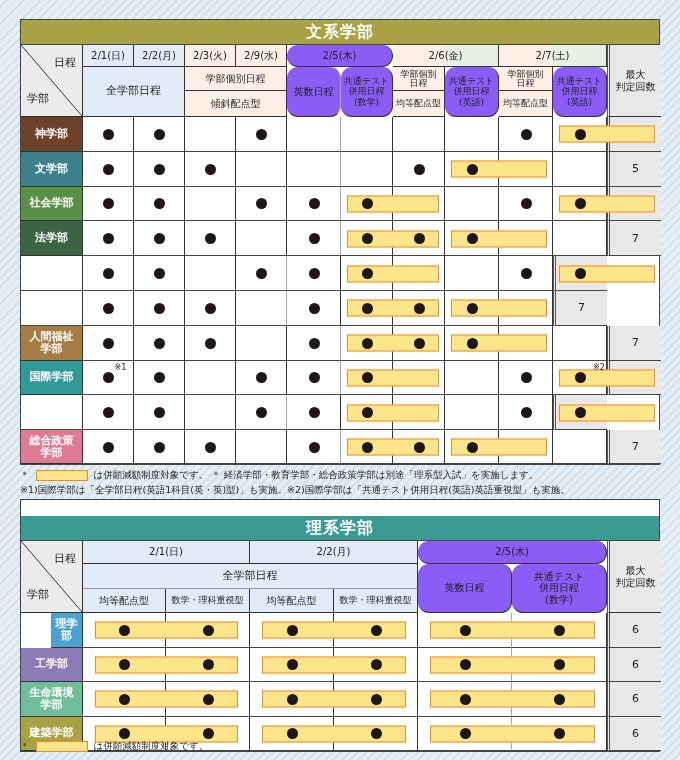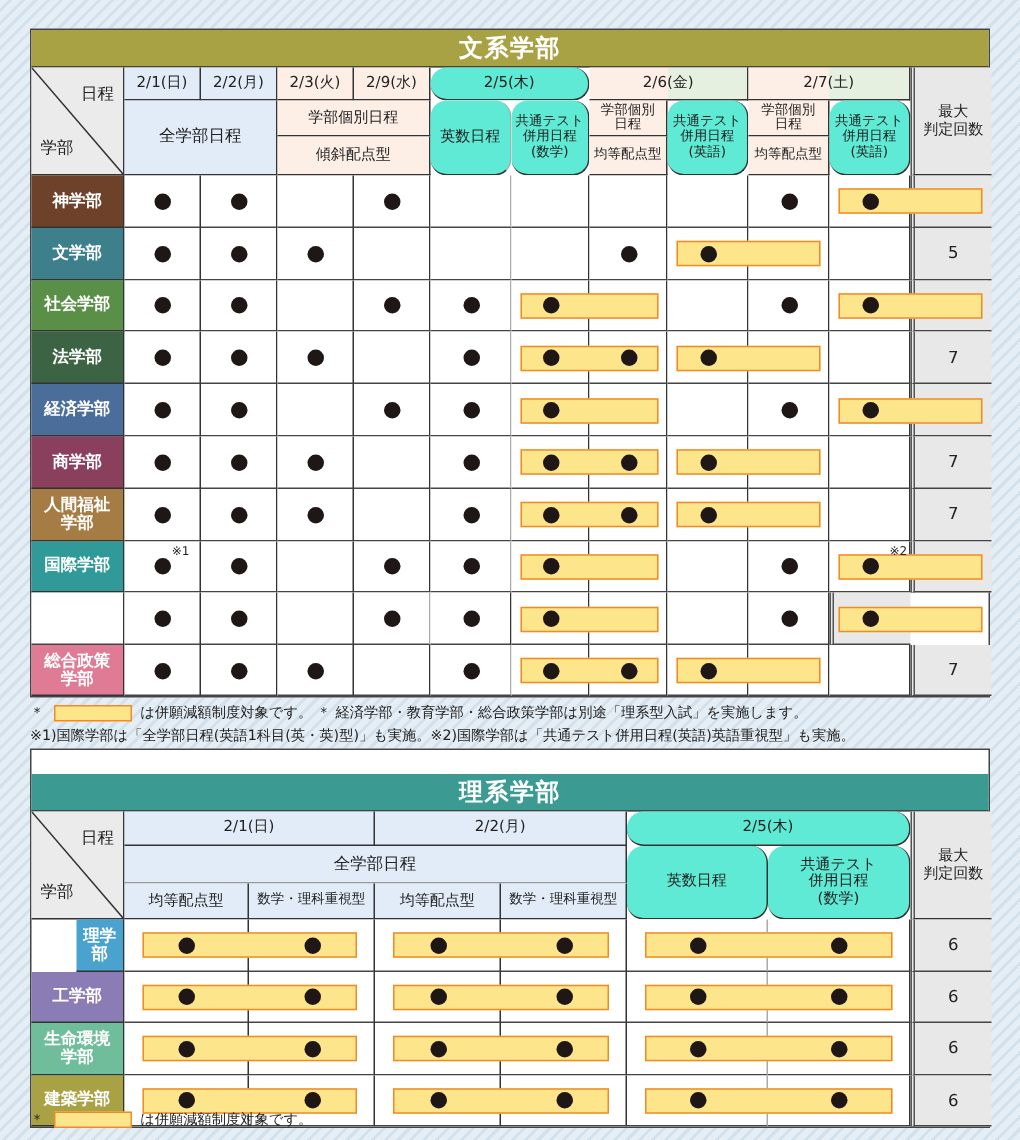--- a/index.html
+++ b/index.html
@@ -21,21 +21,21 @@
   .c {
     border-right: 1px solid #333; border-bottom: 1px solid #333;
     display: flex; align-items: center; justify-content: center;
     font-size: 10px; text-align: center; line-height: 1.15;
     position: relative;
   }
   .c.light { border-right-color: #aaa; }
   .c.small { font-size: 9px; }
   .blue { background: #e2ecf8; }
   .pink { background: #fdeee6; }
-  .green { background: #5eead4; border-radius: 11px; }
+  .green { background: #8b5cf6; border-radius: 11px; }
   .grey { background: #e8e8e8; }
   .split-pg { background: linear-gradient(90deg, #fdeee6 50%, #e6f0e0 50%); }
   .corner {
     background: #ebebeb; position: relative; border-right: 1px solid #333; border-bottom: 1px solid #333;
   }
   .corner svg { position: absolute; left: 0; top: 0; width: 100%; height: 100%; }
   .corner .lab-top { position: absolute; right: 6px; top: 10px; font-size: 11px; }
   .corner .lab-bot { position: absolute; left: 6px; bottom: 10px; font-size: 11px; }
   .maxcol { border-left: 3px double #555; }
   .dept {
@@ -182,21 +182,20 @@
         <div class="bar" style="left: 430px; width: 96px;"></div>
         <span class="dot" style="position: absolute; left: 82px; top: calc(50% - 5.5px);"></span>
         <span class="dot" style="position: absolute; left: 133px; top: calc(50% - 5.5px);"></span>
         <span class="dot" style="position: absolute; left: 184px; top: calc(50% - 5.5px);"></span>
         <span class="dot" style="position: absolute; left: 287.5px; top: calc(50% - 5.5px);"></span>
         <span class="dot" style="position: absolute; left: 340.5px; top: calc(50% - 5.5px);"></span>
         <span class="dot" style="position: absolute; left: 392.5px; top: calc(50% - 5.5px);"></span>
         <span class="dot" style="position: absolute; left: 445.5px; top: calc(50% - 5.5px);"></span>
       </div>
       <div class="grid" style="grid-template-columns: 62px 51px 51px 51px 51px 54px 52px 52px 54px 54px 54px 54px; height: 34.8px; position: relative;">
-        <div class="dept" style="background: rgb(75, 109, 154); white-space: pre-line;">経済学部</div>
         <div class="cell"></div>
         <div class="cell"></div>
         <div class="cell"></div>
         <div class="cell"></div>
         <div class="cell light"></div>
         <div class="cell"></div>
         <div class="cell"></div>
         <div class="cell"></div>
         <div class="cell"></div>
         <div class="cell"></div>
@@ -205,21 +204,20 @@
         <div class="bar" style="left: 538px; width: 96px;"></div>
         <span class="dot" style="position: absolute; left: 82px; top: calc(50% - 5.5px);"></span>
         <span class="dot" style="position: absolute; left: 133px; top: calc(50% - 5.5px);"></span>
         <span class="dot" style="position: absolute; left: 235px; top: calc(50% - 5.5px);"></span>
         <span class="dot" style="position: absolute; left: 287.5px; top: calc(50% - 5.5px);"></span>
         <span class="dot" style="position: absolute; left: 340.5px; top: calc(50% - 5.5px);"></span>
         <span class="dot" style="position: absolute; left: 499.5px; top: calc(50% - 5.5px);"></span>
         <span class="dot" style="position: absolute; left: 553.5px; top: calc(50% - 5.5px);"></span>
       </div>
       <div class="grid" style="grid-template-columns: 62px 51px 51px 51px 51px 54px 52px 52px 54px 54px 54px 54px; height: 34.8px; position: relative;">
-        <div class="dept" style="background: rgb(138, 63, 92); white-space: pre-line;">商学部</div>
         <div class="cell"></div>
         <div class="cell"></div>
         <div class="cell"></div>
         <div class="cell"></div>
         <div class="cell light"></div>
         <div class="cell"></div>
         <div class="cell"></div>
         <div class="cell"></div>
         <div class="cell"></div>
         <div class="cell"></div>

